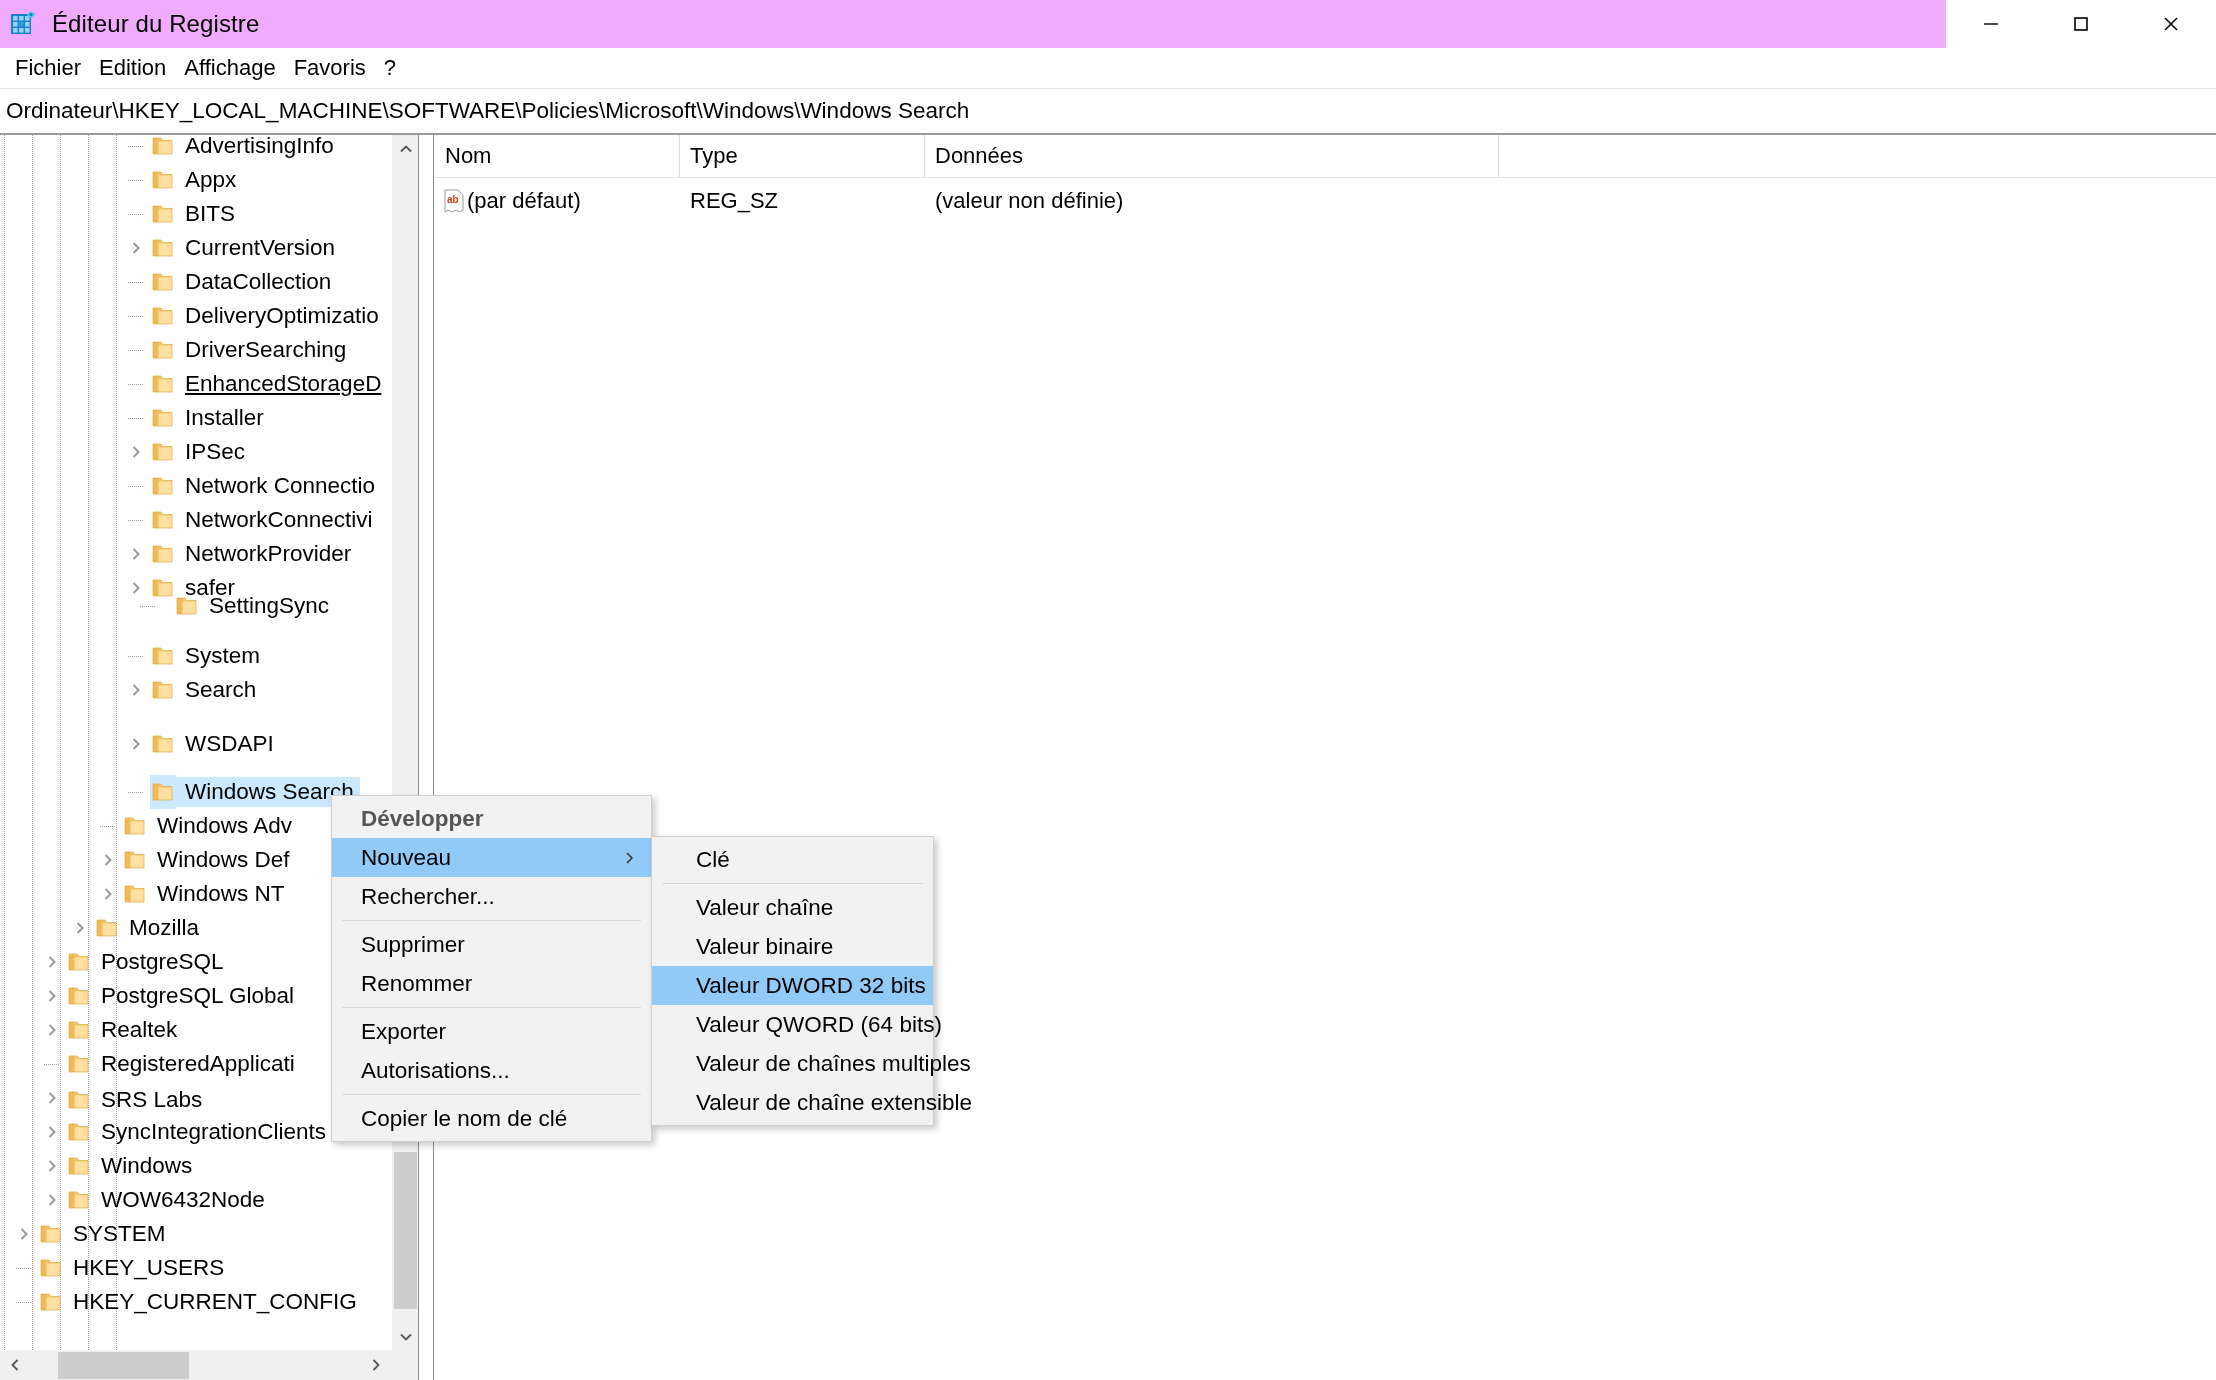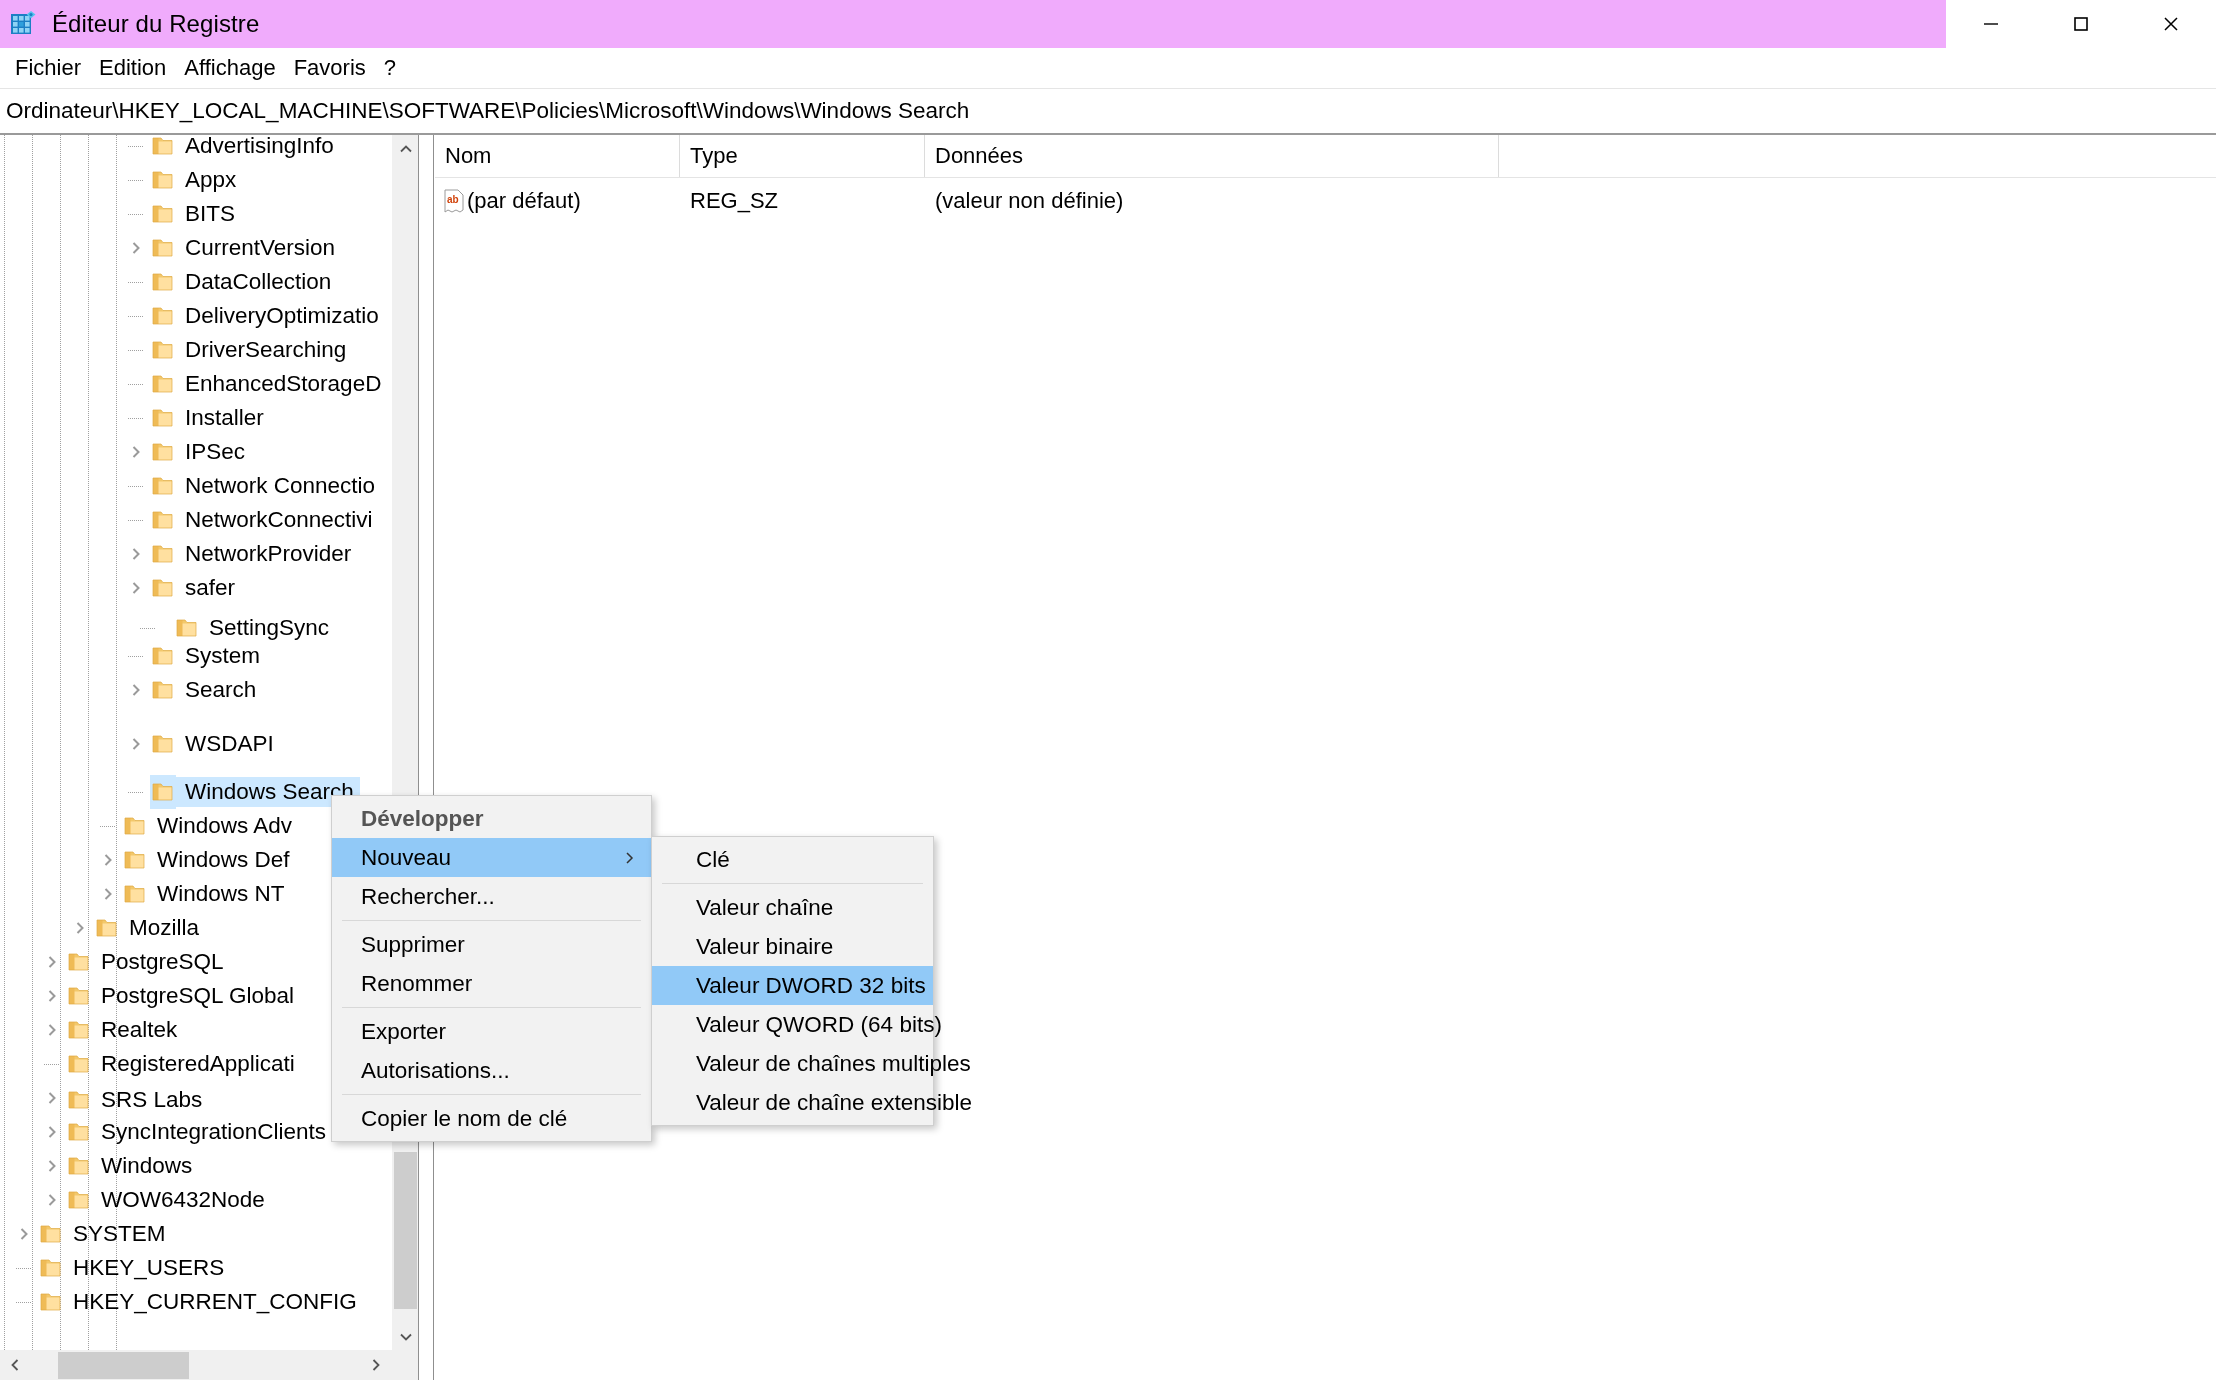--- a/index.html
+++ b/index.html
@@ -524,21 +524,21 @@
             <svg width="22" height="20" viewBox="0 0 22 20">
               <path d="M1 2 H9 L11 4.5 H20 V18 H1 Z" fill="#f3c86b"></path>
               <path d="M3 5.5 H20 V18 H3 Z" fill="#ffe0a0"></path>
               <path d="M1 2 H6.5 V18 H1 Z" fill="#efbb56"></path>
               <path d="M1 2 H9 L11 4.5 H20 V18 H1 Z" fill="none" stroke="#e0ab43" stroke-width="0.7"></path>
             </svg>
           </div>
           <div class="tw-label">DriverSearching</div>
         </div>
       </div>
-      <div class="tree-row" style="top: 232px;">
+      <div class="tree-row" style="top: 232px; text-decoration: underline;">
         <div style="width: 122px; flex: 0 0 auto;"></div>
         <div class="tw-expander">
           <div class="dotline-h" style="position: relative; width: 16px;"></div>
         </div>
         <div class="tw-label-wrap">
           <div class="tw-folder">
             <svg width="22" height="20" viewBox="0 0 22 20">
               <path d="M1 2 H9 L11 4.5 H20 V18 H1 Z" fill="#f3c86b"></path>
               <path d="M3 5.5 H20 V18 H3 Z" fill="#ffe0a0"></path>
               <path d="M1 2 H6.5 V18 H1 Z" fill="#efbb56"></path>
@@ -649,21 +649,21 @@
             <svg width="22" height="20" viewBox="0 0 22 20">
               <path d="M1 2 H9 L11 4.5 H20 V18 H1 Z" fill="#f3c86b"></path>
               <path d="M3 5.5 H20 V18 H3 Z" fill="#ffe0a0"></path>
               <path d="M1 2 H6.5 V18 H1 Z" fill="#efbb56"></path>
               <path d="M1 2 H9 L11 4.5 H20 V18 H1 Z" fill="none" stroke="#e0ab43" stroke-width="0.7"></path>
             </svg>
           </div>
           <div class="tw-label">safer</div>
         </div>
       </div>
-      <div class="tree-row" style="top: 476px; gap: 12px;">
+      <div class="tree-row" style="top: 454px; gap: 12px;">
         <div style="width: 122px; flex: 0 0 auto;"></div>
         <div class="tw-expander">
           <div class="dotline-h" style="position: relative; width: 16px;"></div>
         </div>
         <div class="tw-label-wrap">
           <div class="tw-folder">
             <svg width="22" height="20" viewBox="0 0 22 20">
               <path d="M1 2 H9 L11 4.5 H20 V18 H1 Z" fill="#f3c86b"></path>
               <path d="M3 5.5 H20 V18 H3 Z" fill="#ffe0a0"></path>
               <path d="M1 2 H6.5 V18 H1 Z" fill="#efbb56"></path>

